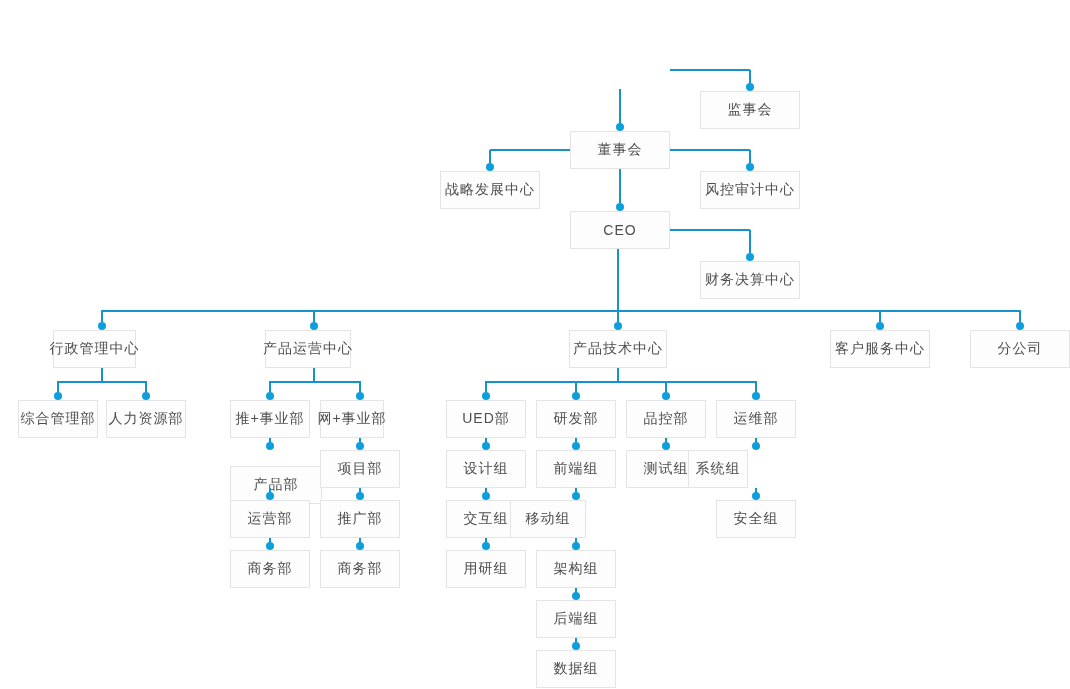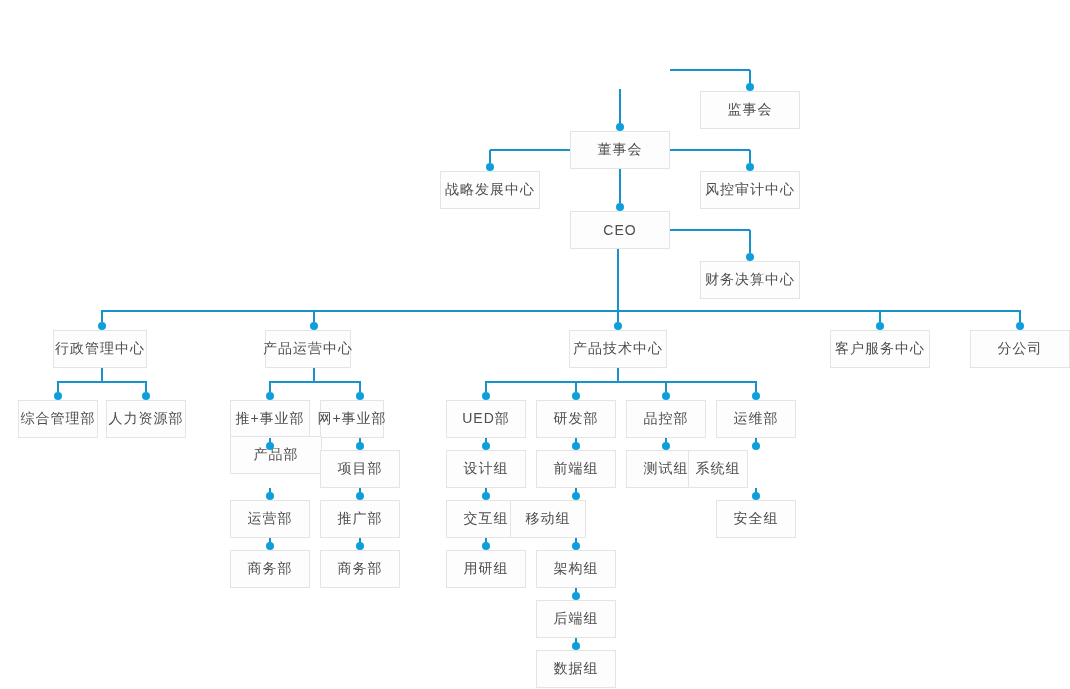--- a/index.html
+++ b/index.html
@@ -22,32 +22,32 @@
 
 <div class="stage">
 
   <div class="node" style="left:700px;top:91px;width:100px">监事会</div>
   <div class="node" style="left:570px;top:131px;width:100px">董事会</div>
   <div class="node" style="left:440px;top:171px;width:100px">战略发展中心</div>
   <div class="node" style="left:700px;top:171px;width:100px">风控审计中心</div>
   <div class="node" style="left:570px;top:211px;width:100px">CEO</div>
   <div class="node" style="left:700px;top:261px;width:100px">财务决算中心</div>
 
-  <div class="node" style="left:53px;top:330px;width:94px">行政管理中心</div>
+  <div class="node" style="left:53px;top:330px;width:83px">行政管理中心</div>
   <div class="node" style="left:265px;top:330px;width:86px">产品运营中心</div>
   <div class="node" style="left:569px;top:330px;width:98px">产品技术中心</div>
   <div class="node" style="left:830px;top:330px;width:100px">客户服务中心</div>
   <div class="node" style="left:970px;top:330px;width:100px">分公司</div>
 
   <div class="node" style="left:18px;top:400px;width:80px">综合管理部</div>
   <div class="node" style="left:106px;top:400px;width:80px">人力资源部</div>
 
   <div class="node" style="left:230px;top:400px;width:80px">推+事业部</div>
   <div class="node" style="left:320px;top:400px;width:64px">网+事业部</div>
-  <div class="node" style="left:230px;top:436px;width:92px">产品部</div>
+  <div class="node" style="left:230px;top:466px;width:92px">产品部</div>
   <div class="node" style="left:320px;top:450px;width:80px">项目部</div>
   <div class="node" style="left:230px;top:500px;width:80px">运营部</div>
   <div class="node" style="left:320px;top:500px;width:80px">推广部</div>
   <div class="node" style="left:230px;top:550px;width:80px">商务部</div>
   <div class="node" style="left:320px;top:550px;width:80px">商务部</div>
 
   <div class="node" style="left:446px;top:400px;width:80px">UED部</div>
   <div class="node" style="left:536px;top:400px;width:80px">研发部</div>
   <div class="node" style="left:626px;top:400px;width:80px">品控部</div>
   <div class="node" style="left:716px;top:400px;width:80px">运维部</div>

